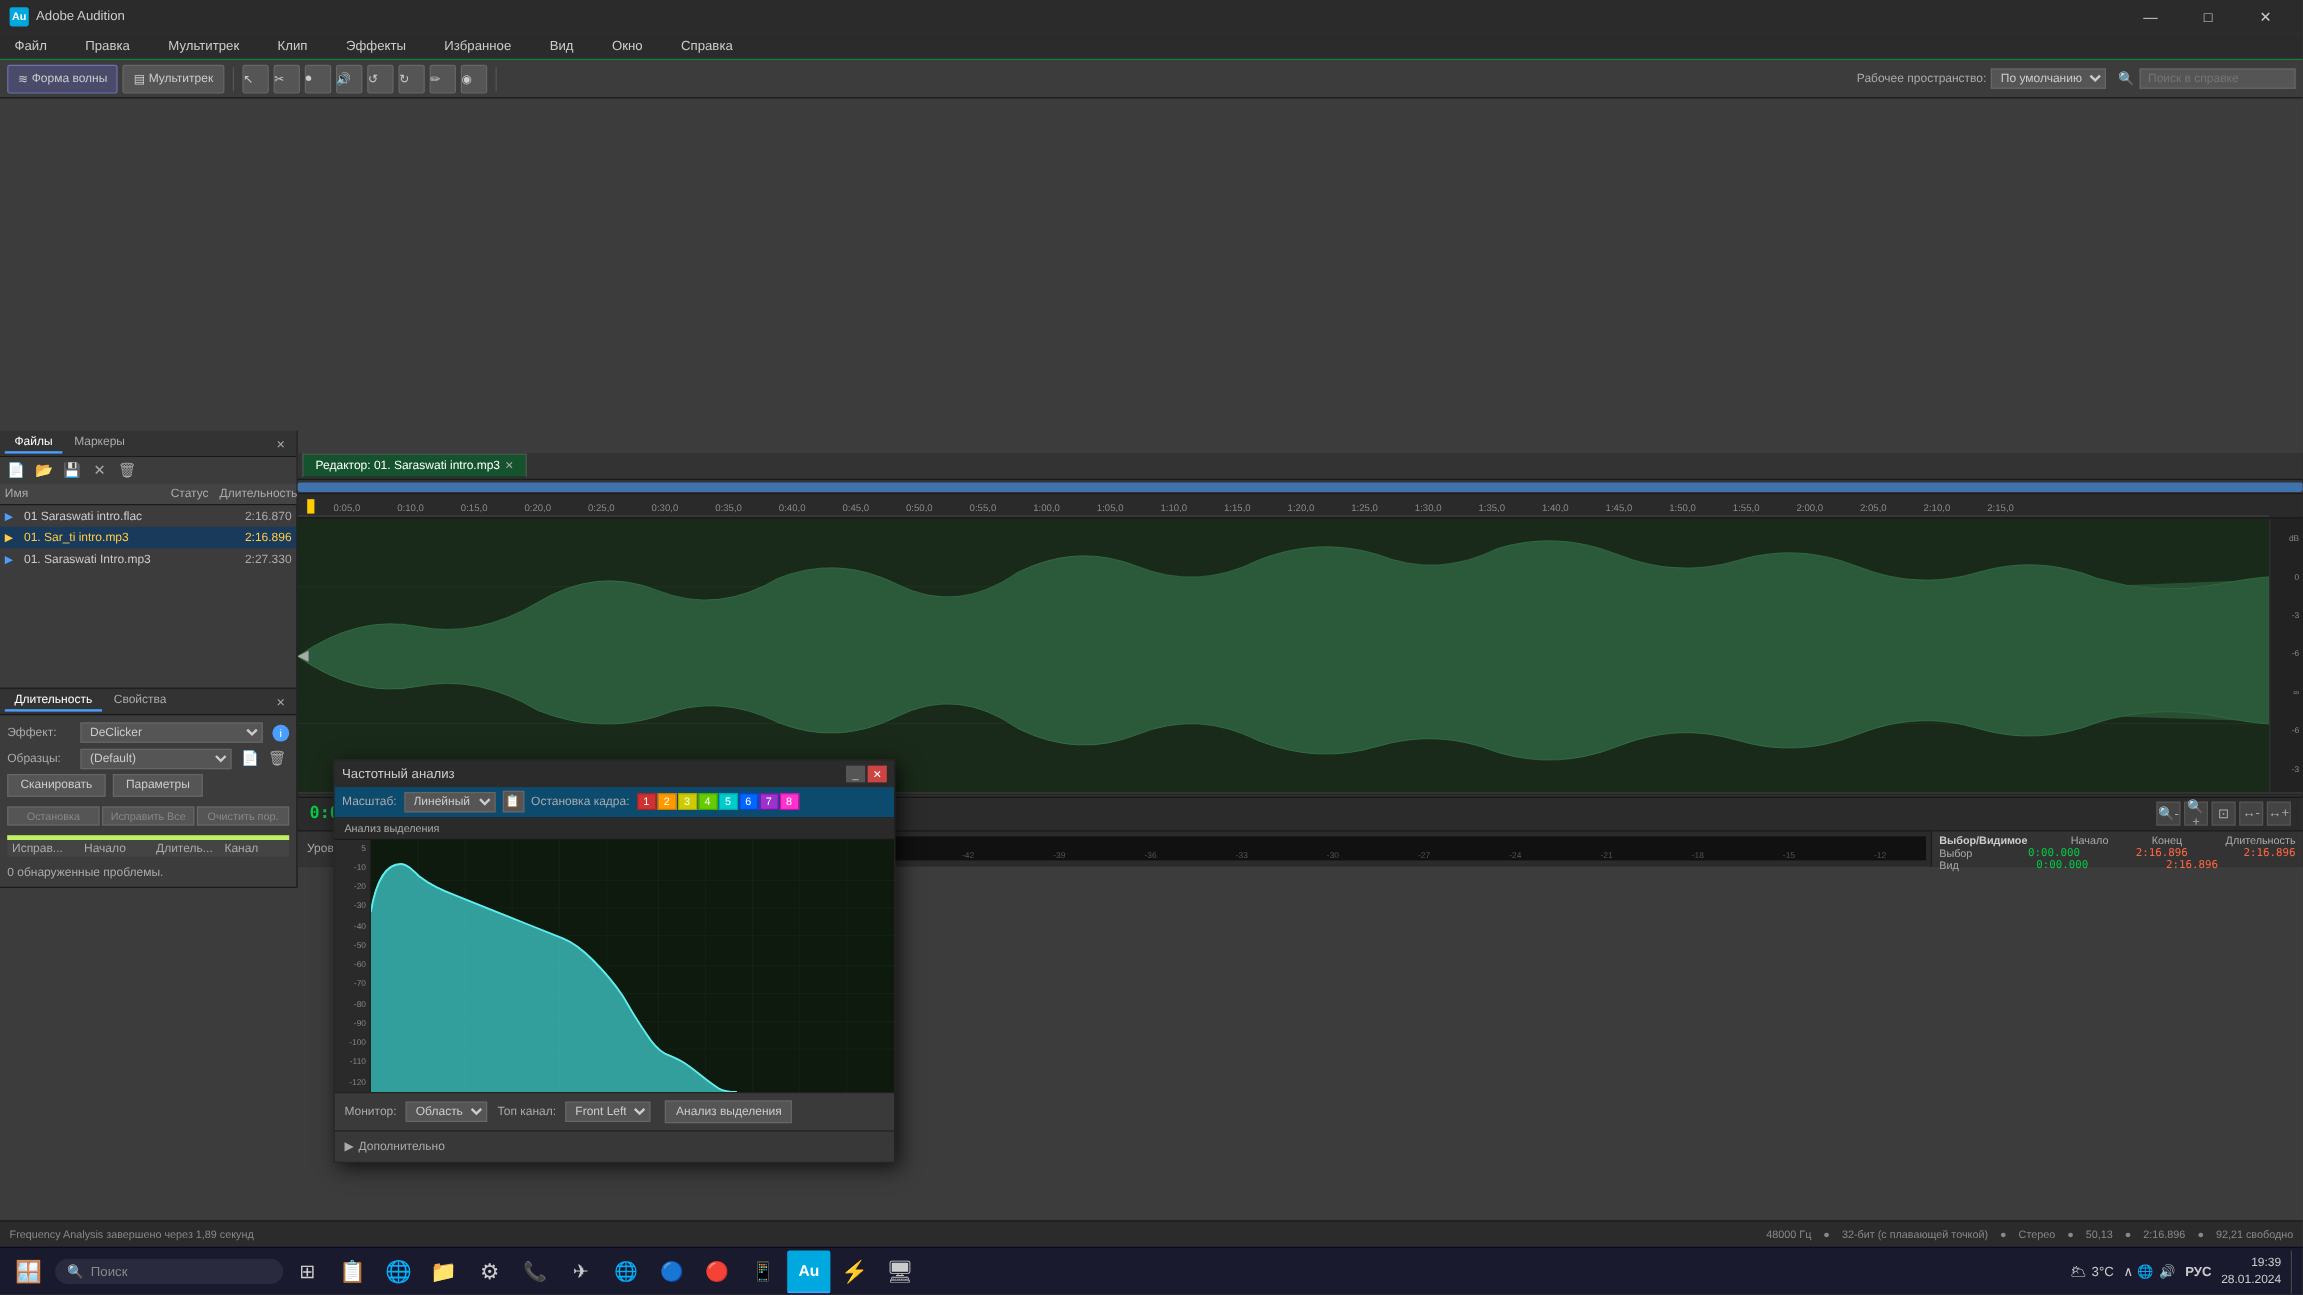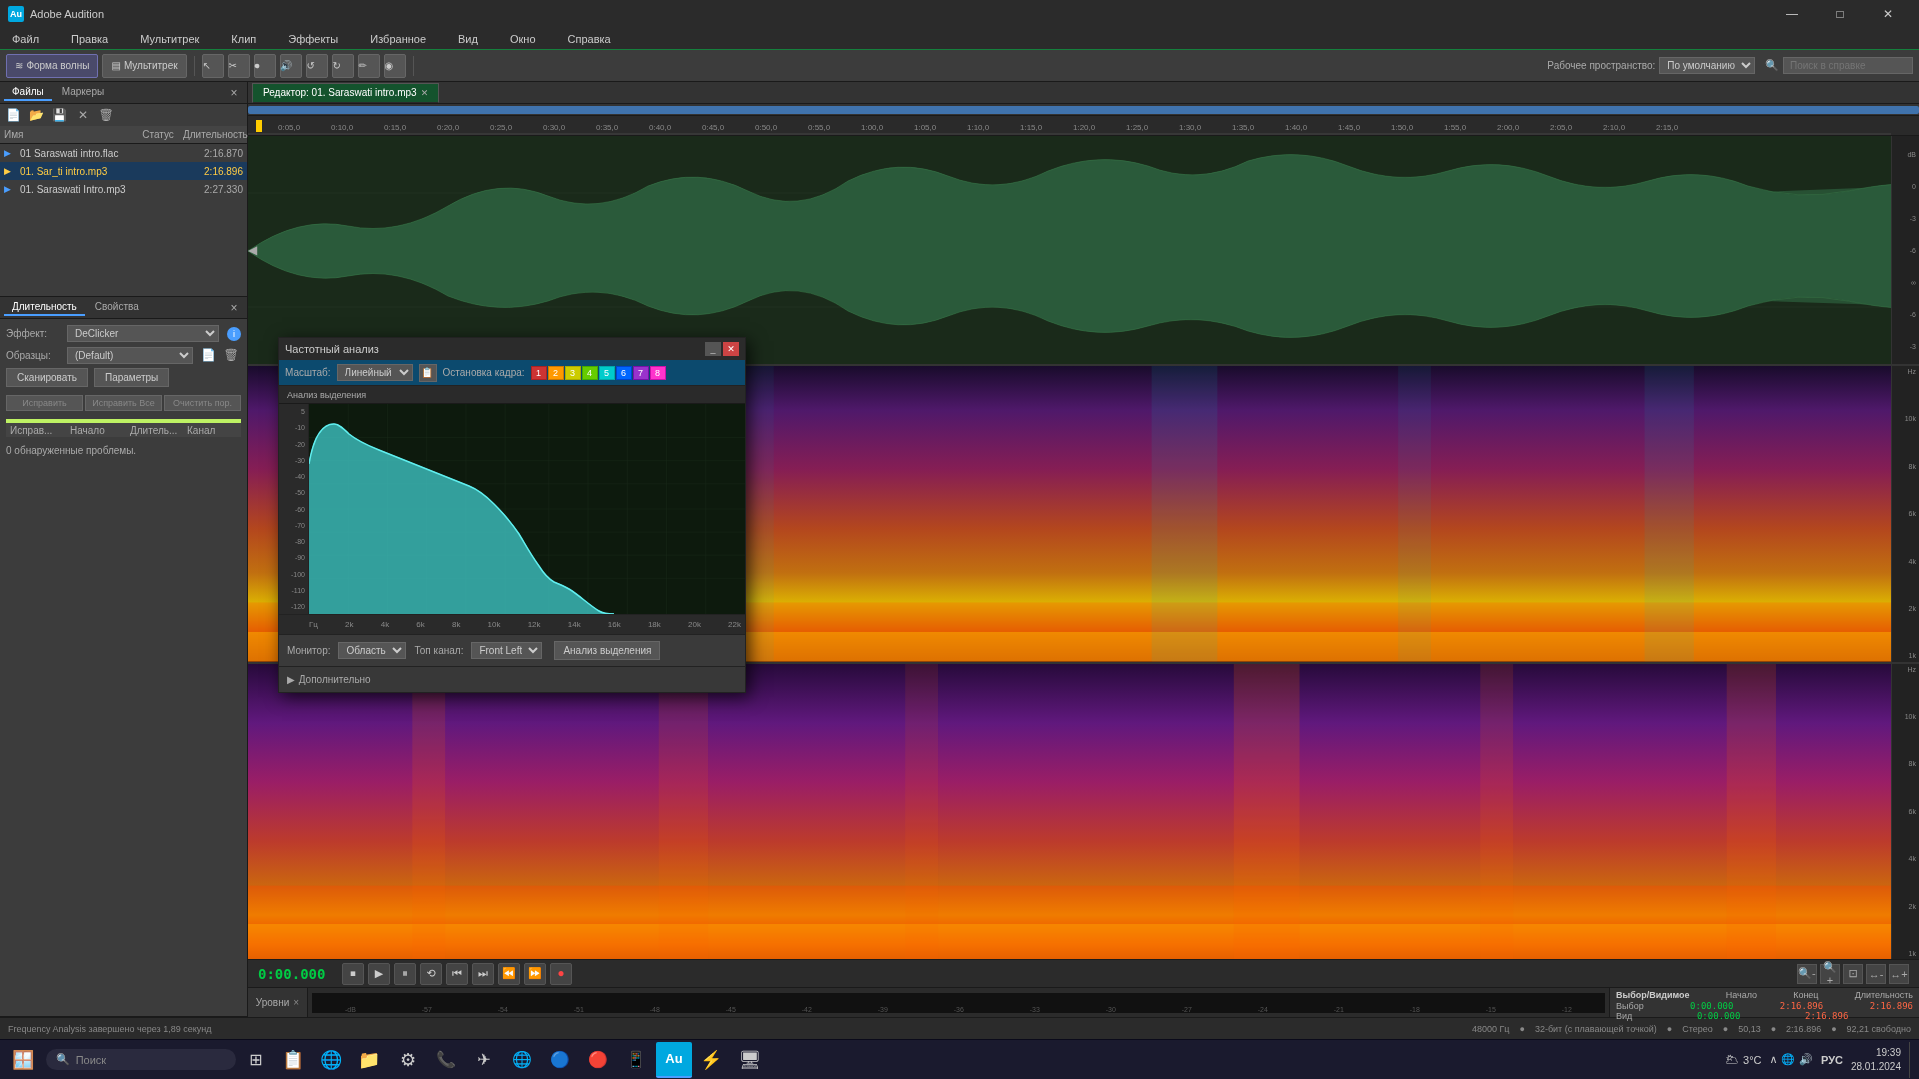--- a/index.html
+++ b/index.html
@@ -53,20 +53,21 @@
       gap: 3px;
       border-radius: 2px;
     }
     .toolbar-btn.active { background: #4a4a6a; border-color: #7070b0; }
     .toolbar-sep { width: 1px; height: 20px; background: #555; margin: 0 3px; }
 
     
     #main {
       display: flex;
       height: calc(1079px - 28px - 22px - 32px - 22px - 22px);
+      align-items: center;
     }
 
     
     #left-panel {
       width: 248px;
       background: #3c3c3c;
       border-right: 1px solid #1a1a1a;
       display: flex;
       flex-direction: column;
     }
@@ -460,21 +461,21 @@
           <div class="diag-icon-row">
             <button class="files-tool-btn">📄</button>
             <button class="files-tool-btn">🗑</button>
           </div>
         </div>
         <div class="diag-row">
           <button id="scan-btn">Сканировать</button>
           <button id="param-btn">Параметры</button>
         </div>
         <div id="fix-btns">
-          <button class="fix-btn">Исправить</button>
+          <button class="fix-btn">Остановка</button>
           <button class="fix-btn">Исправить Все</button>
           <button class="fix-btn">Очистить пор.</button>
         </div>
         <div id="diag-table-header" style="height:18px;background:#444;display:flex;align-items:center;padding:0 4px;font-size:10px;color:#aaa;border-top:4px solid #bef264;margin-top:4px;">
           <span class="dt-col1">Исправ...</span>
           <span class="dt-col2">Начало</span>
           <span class="dt-col3">Длитель...</span>
           <span class="dt-col4">Канал</span>
         </div>
         <div id="diag-status">0 обнаруженные проблемы.</div>
@@ -780,34 +781,20 @@
               <line x1="82%" y1="0" x2="82%" y2="100%" stroke="#1a2a1a" stroke-width="0.5"></line>
               <line x1="91%" y1="0" x2="91%" y2="100%" stroke="#1a2a1a" stroke-width="0.5"></line>
 
               <path d="M0,60 C5,30 15,20 25,20 C30,20 35,25 40,30 C50,38 60,42 70,46 C80,50 90,54 100,58 C110,62 120,66 130,70 C140,74 150,78 160,82 C165,84 175,90 185,100 C190,105 200,115 210,130 C215,138 220,148 230,162 C235,170 240,175 245,178 C250,180 255,182 260,185 C265,188 270,192 275,196 C280,200 285,204 290,207 C295,210 300,210 305,210 L305,210 L0,210 Z" fill="#40cccc" opacity="0.75" stroke="#40cccc" stroke-width="1"></path>
 
               <path d="M0,60 C5,30 15,20 25,20 C30,20 35,25 40,30 C50,38 60,42 70,46 C80,50 90,54 100,58 C110,62 120,66 130,70 C140,74 150,78 160,82 C165,84 175,90 185,100 C190,105 200,115 210,130 C215,138 220,148 230,162 C235,170 240,175 245,178 C250,180 255,182 260,185 C265,188 270,192 275,196 C280,200 285,204 290,207 C295,210 300,210 305,210" fill="none" stroke="#60eeee" stroke-width="1.5"></path>
             </svg>
           </div>
         </div>
 
-        <div style="height:20px;background:#2a2a2a;display:flex;align-items:center;padding:0 0 0 30px;font-size:8px;color:#888;border-top:1px solid #222;justify-content:space-between;padding-right:4px;">
-          <span>Гц</span>
-          <span>2k</span>
-          <span>4k</span>
-          <span>6k</span>
-          <span>8k</span>
-          <span>10k</span>
-          <span>12k</span>
-          <span>14k</span>
-          <span>16k</span>
-          <span>18k</span>
-          <span>20k</span>
-          <span>22k</span>
-        </div>
       </div>
 
       <div id="freq-bottom" style="height:32px;background:#3a3a3a;display:flex;align-items:center;padding:0 8px;gap:8px;border-top:1px solid #222;">
         <span class="freq-label">Монитор:</span>
         <select class="freq-select">
           <option>Область</option>
         </select>
         <span class="freq-label">Топ канал:</span>
         <select class="freq-select">
           <option>Front Left</option>

